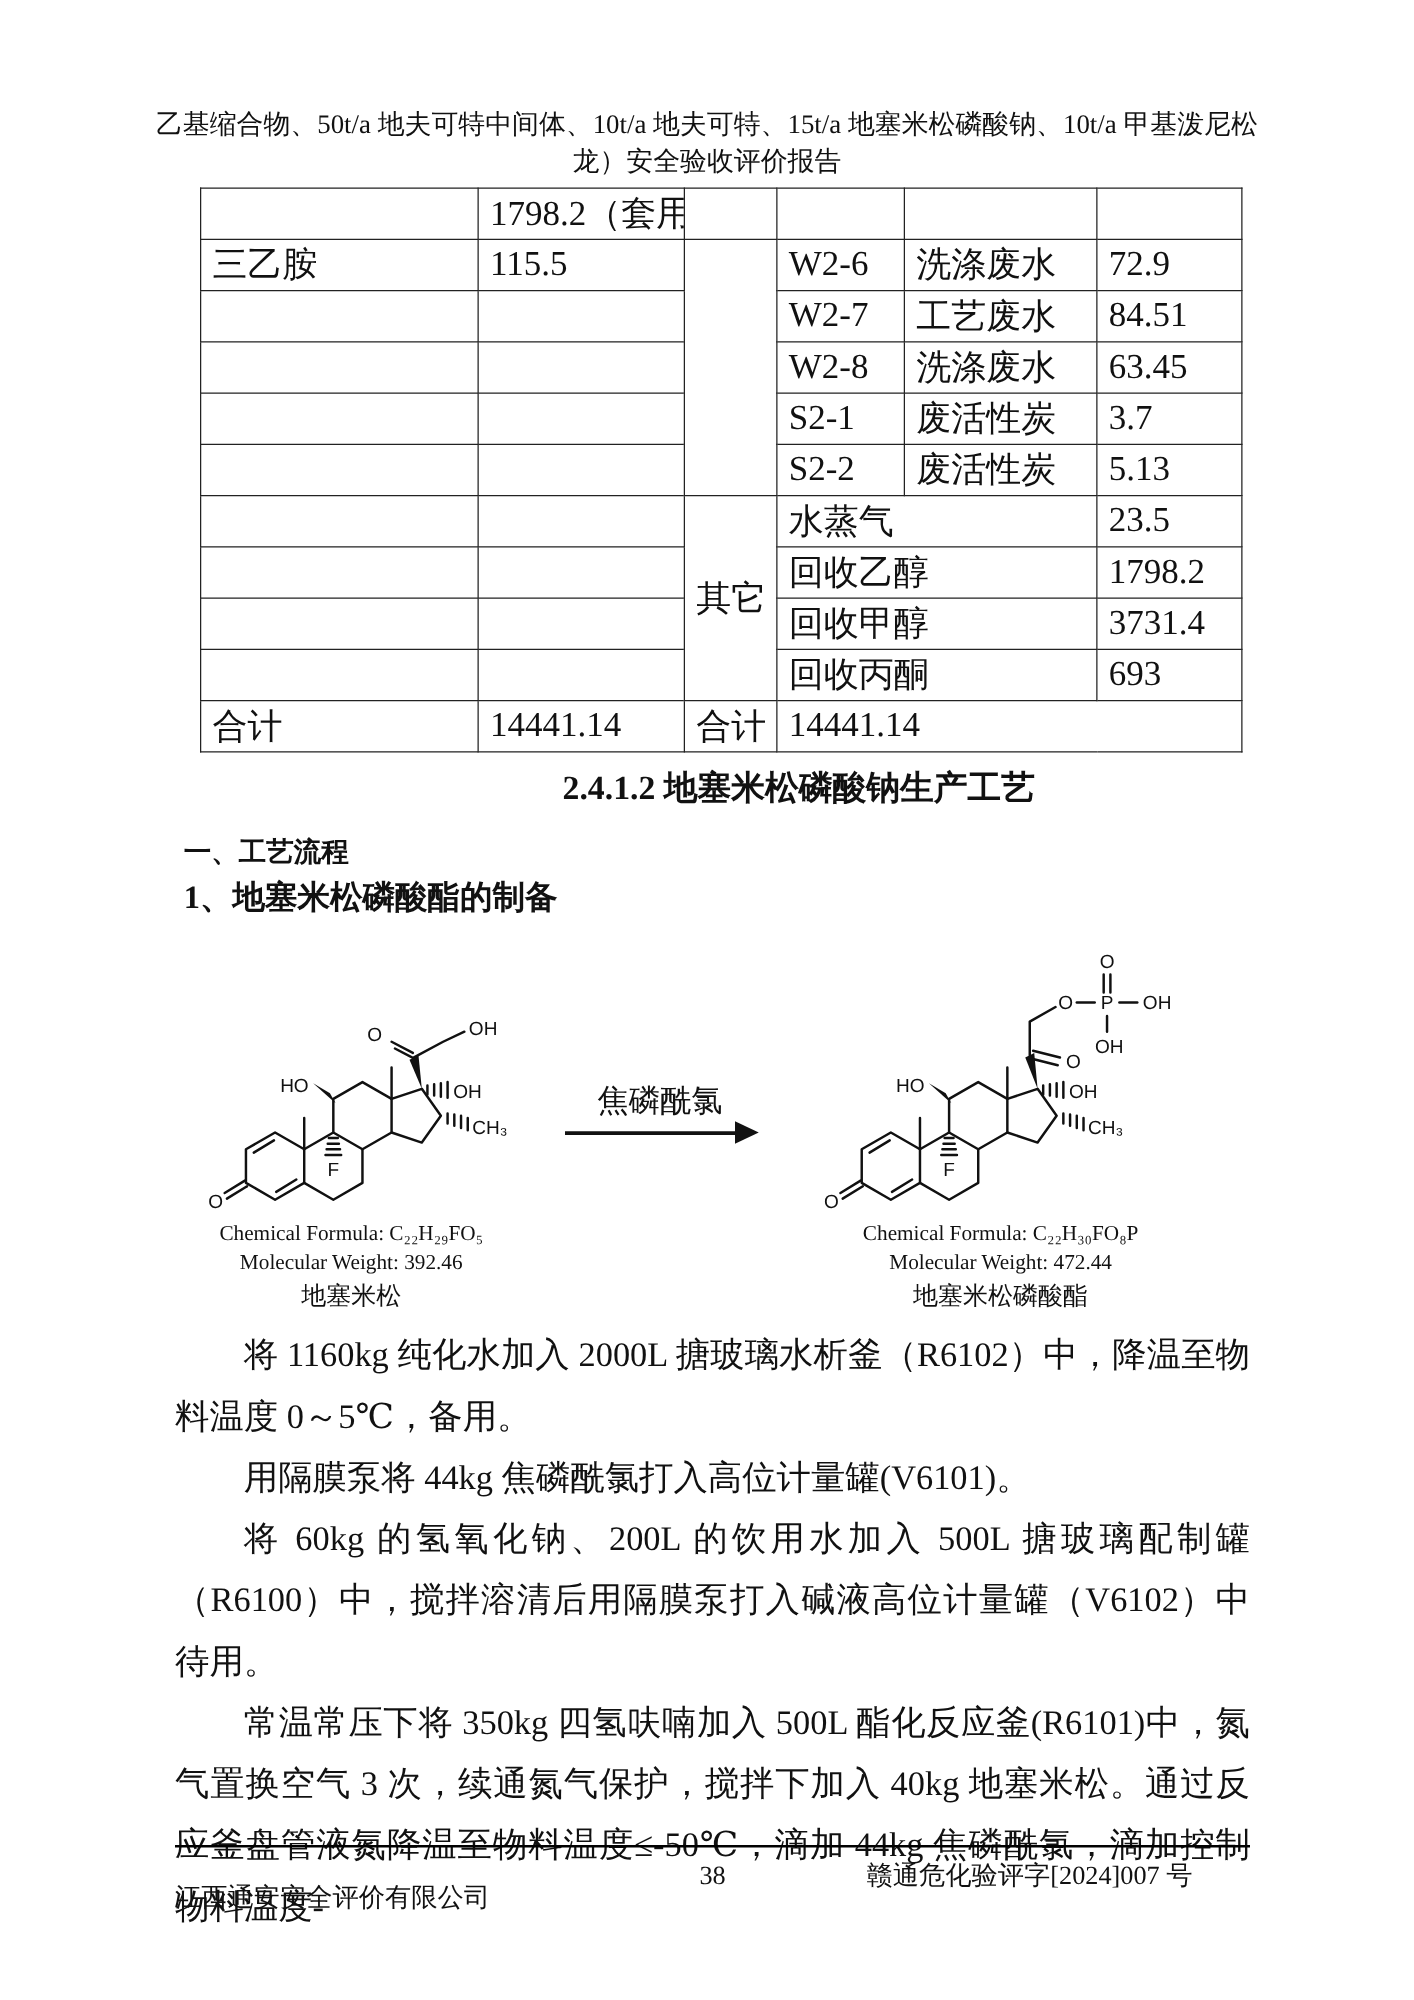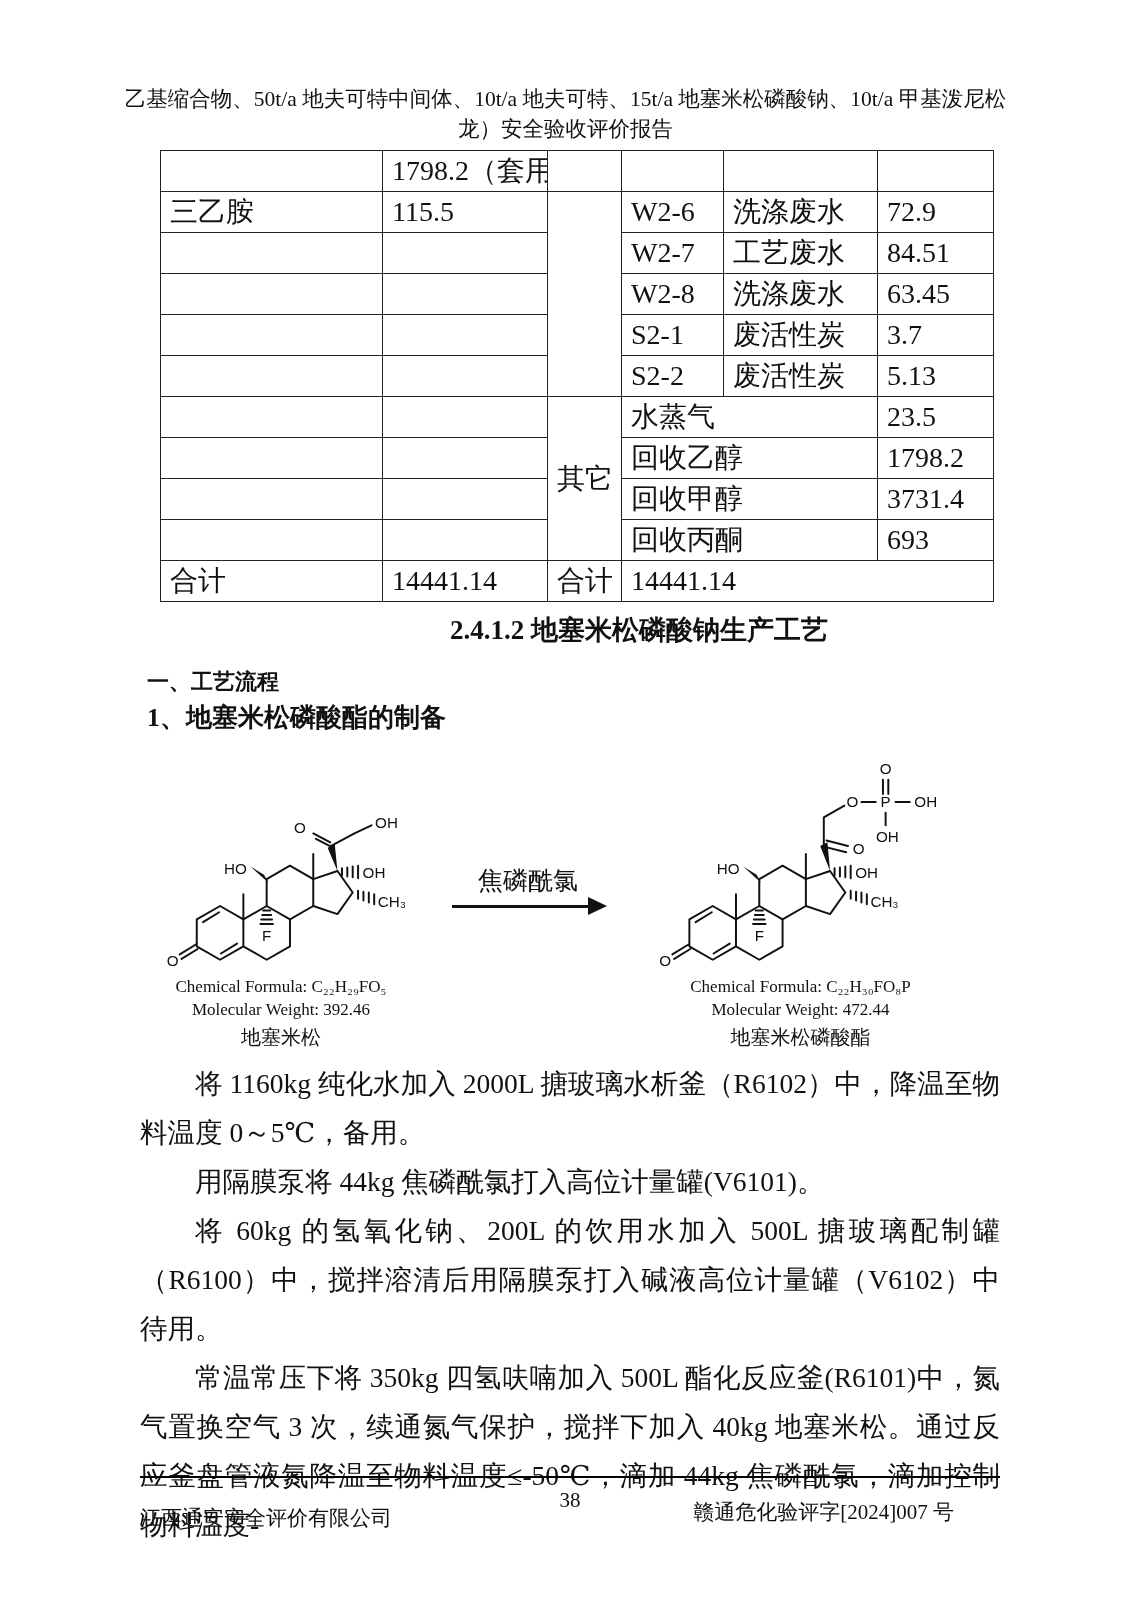--- a/index.html
+++ b/index.html
@@ -37,21 +37,21 @@
     content:""; position:absolute; right:-5px; top:-8px; width:0; height:0;
     border-left:19px solid #111; border-top:9px solid transparent; border-bottom:9px solid transparent;
   }
   .bodytext { margin:8px 131px 0 140px; font-size:27.5px; line-height:49px; text-align:justify; }
   .bodytext p { margin:0; text-indent:2em; }
   .page-footer {
     position:absolute; top:1476px; left:140px; width:860px;
     border-top:2.5px solid #000; padding-top:26px; font-size:21px;
   }
   .footer-page { position:absolute; left:50%; transform:translateX(-50%); top:10px; }
-  .footer-doc { position:absolute; right:46px; top:20px; }
+  .footer-doc { position:absolute; right:46px; top:8px; }
   .atomtxt { font-family:"Liberation Sans","DejaVu Sans",sans-serif; }
 </style>
 </head>
 <body>
 
 <div class="page-header">
   <div>乙基缩合物、50t/a 地夫可特中间体、10t/a 地夫可特、15t/a 地塞米松磷酸钠、10t/a 甲基泼尼松</div>
   <div>龙）安全验收评价报告</div>
 </div>
 

